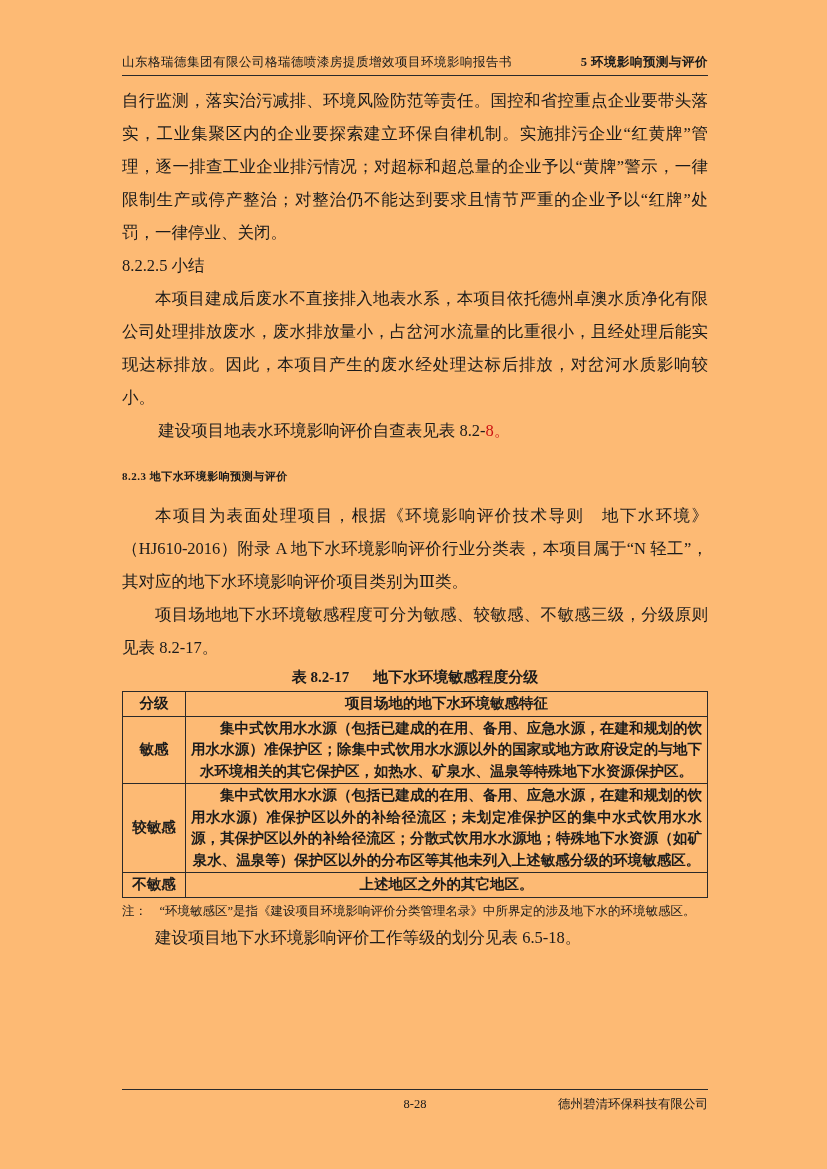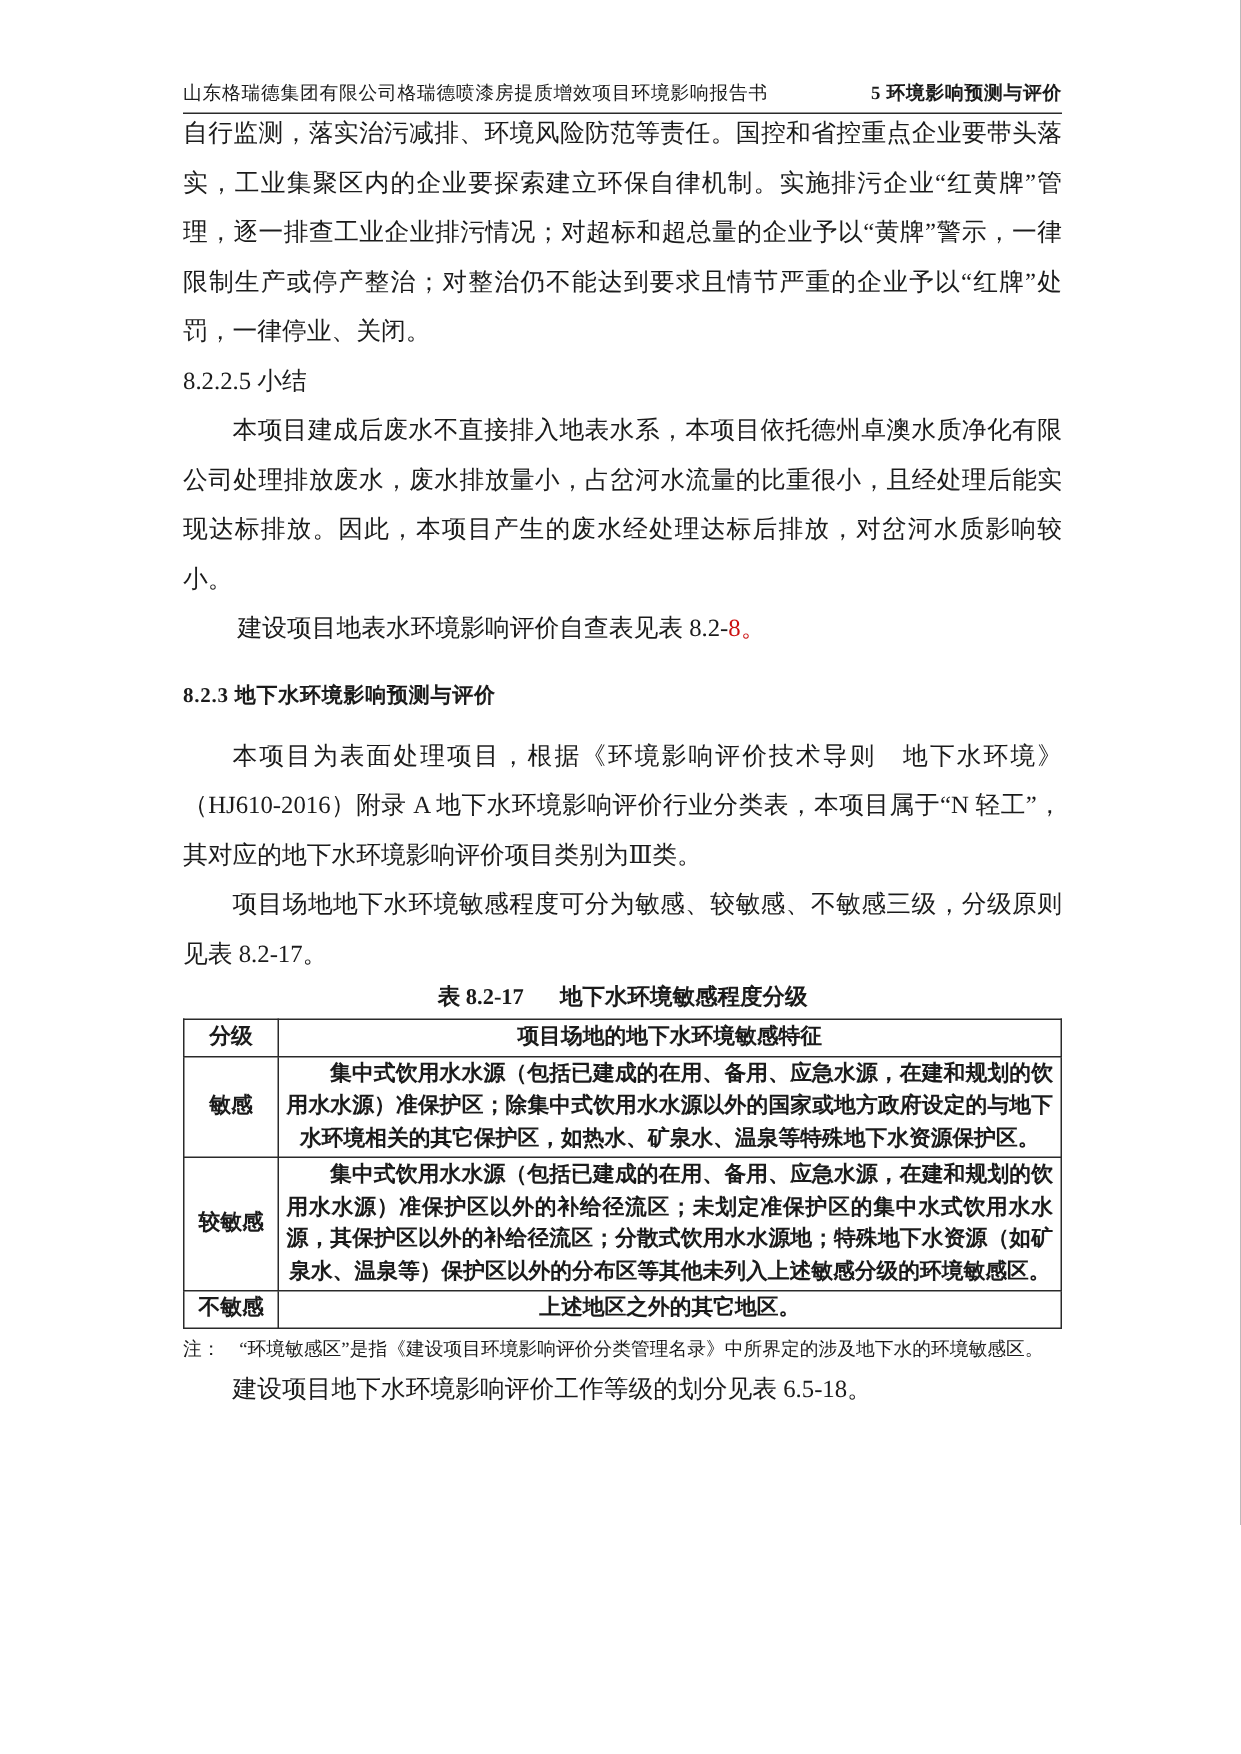--- a/index.html
+++ b/index.html
@@ -1,46 +1,46 @@
 <!DOCTYPE html>
 <html lang="zh"><head>
 <meta charset="utf-8">
 <style>
   html,body{margin:0;padding:0;background:#888;}
   .page{
     position:relative;
     width:827px;height:1169px;
     margin:0 auto;
-    background:#ffffff;
+    background:#fdba74;
     font-family:"Liberation Serif","DejaVu Serif",serif;
     color:#1b1b1b;
     overflow:hidden;
   }
   
   .pg-header{
     position:absolute;left:122px;top:54px;width:586px;
     display:flex;justify-content:space-between;align-items:flex-end;
     border-bottom:1px solid #2a2a2a;
     padding-bottom:5px;
     font-size:12.5px;line-height:16px;
   }
   .pg-header .doc-title{font-weight:normal;letter-spacing:.5px;}
   .pg-header .chapter{font-weight:bold;letter-spacing:.5px;}
   
   .content{
-    position:absolute;left:122px;top:72px;width:586px;
+    position:absolute;left:122px;top:84px;width:586px;
     font-size:16.5px;line-height:33px;
     text-align:justify;
   }
   p{margin:0;padding:0;}
   .indent{text-indent:2em;}
   .indent-wide{text-indent:2.2em;}
   .h-sub{font-size:16.5px;font-weight:normal;margin:0;}
   .h-section{
-    font-size:14px;font-weight:bold;letter-spacing:.5px;
+    font-size:11px;font-weight:bold;letter-spacing:.5px;
     margin:13px 0 6px 0;line-height:33px;
   }
   .h-subsection{font-size:16.5px;font-weight:normal;margin:3px 0 1px 0;line-height:33px;}
   .red{color:#cc1111;}
   
   .tbl-caption{
     text-align:center;font-weight:bold;font-size:15px;line-height:24px;
     margin-top:1px;
   }
   .cap-title{margin-left:1.6em;font-family:Liberation Serif, serif;}
@@ -127,14 +127,18 @@
       </tbody>
     </table>
 
     <p class="tbl-note">注：　“环境敏感区”是指《建设项目环境影响评价分类管理名录》中所界定的涉及地下水的环境敏感区。</p>
 
 
     <p class="indent">建设项目地下水环境影响评价工作等级的划分见表 6.5-18。</p>
 
   </div>
 
+  <div class="pg-footer">
+    <span class="page-num">8-28</span>
+    <span class="company">德州碧清环保科技有限公司</span>
+  </div>
 
 </div>
 
 </body></html>

